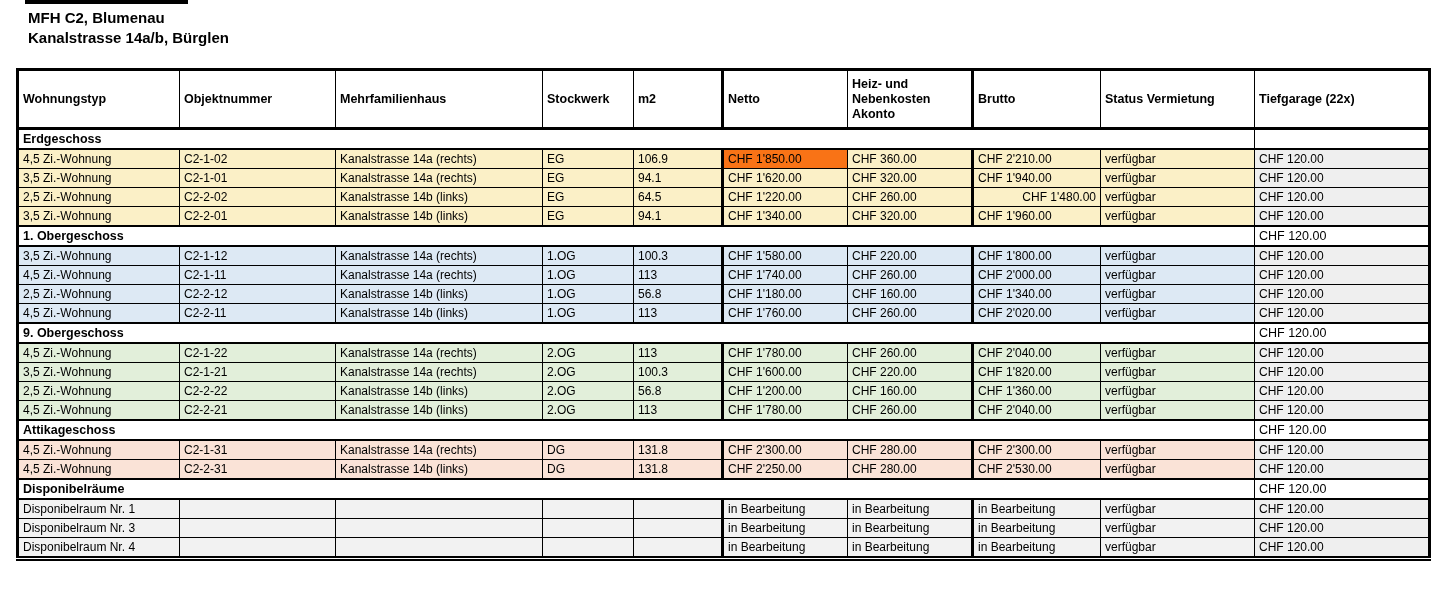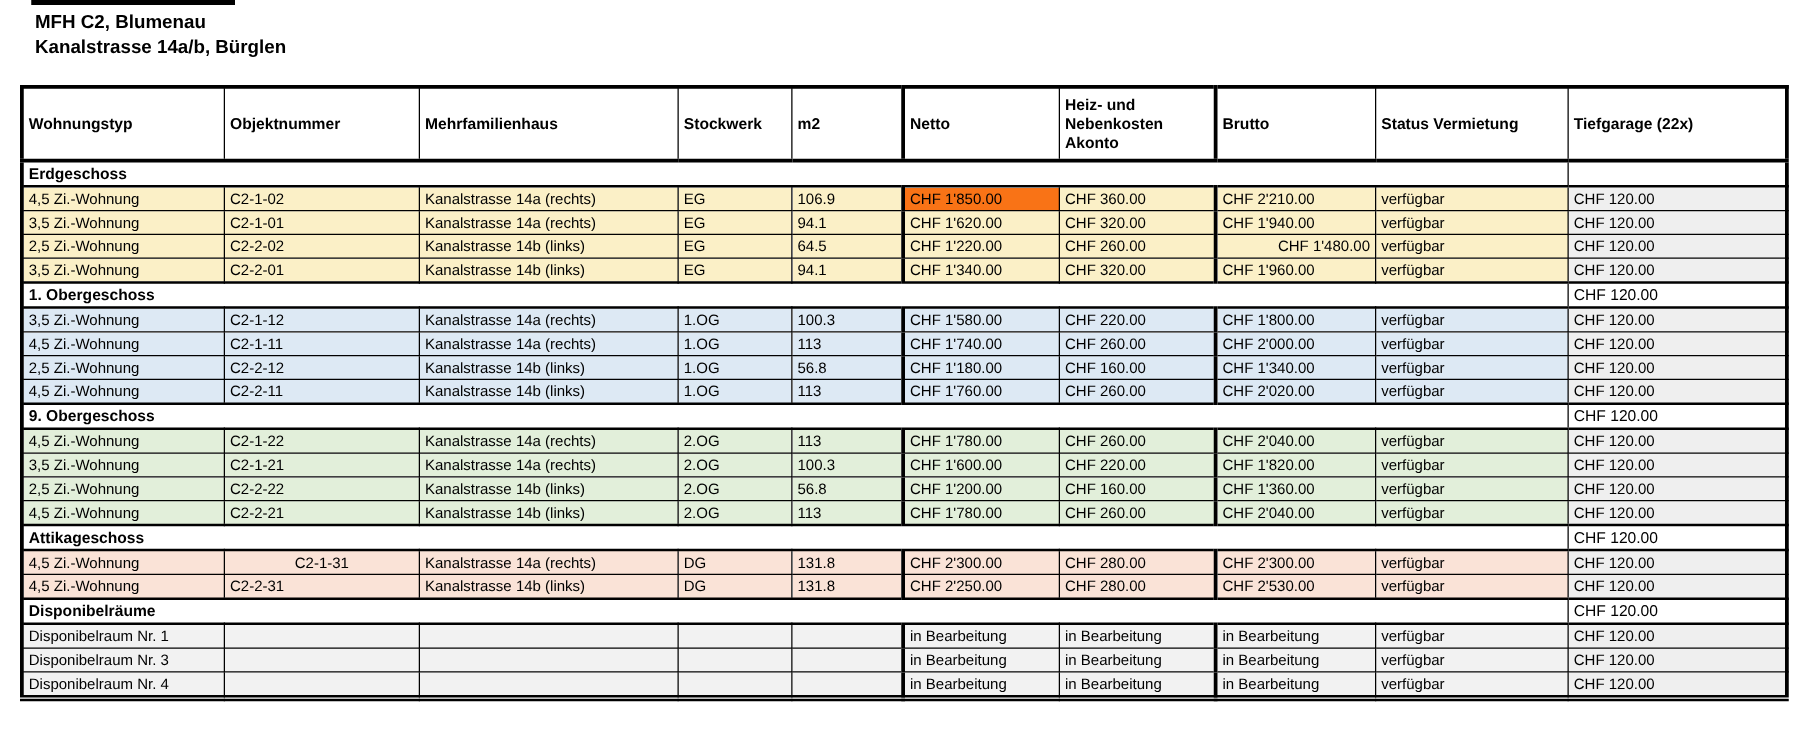--- a/index.html
+++ b/index.html
@@ -226,21 +226,21 @@
         <td class="thick-left" style="background: rgb(226, 239, 218);">CHF 2'040.00</td>
         <td style="background: rgb(226, 239, 218);">verfügbar</td>
         <td class="tg-cell">CHF 120.00</td>
       </tr>
       <tr class="section-row">
         <td colspan="9">Attikageschoss</td>
         <td class="tg-cell" style="font-weight: normal;">CHF 120.00</td>
       </tr>
       <tr>
         <td style="background: rgb(250, 227, 215);">4,5 Zi.-Wohnung</td>
-        <td style="background: rgb(250, 227, 215); text-align: center;">C2-1-31</td>
+        <td style="background: rgb(250, 227, 215);">C2-1-31</td>
         <td style="background: rgb(250, 227, 215);">Kanalstrasse 14a (rechts)</td>
         <td style="background: rgb(250, 227, 215);">DG</td>
         <td style="background: rgb(250, 227, 215);">131.8</td>
         <td class="thick-left" style="background: rgb(250, 227, 215); margin-top: 20px;">CHF 2'300.00</td>
         <td style="background: rgb(250, 227, 215);">CHF 280.00</td>
         <td class="thick-left" style="background: rgb(250, 227, 215);">CHF 2'300.00</td>
         <td style="background: rgb(250, 227, 215);">verfügbar</td>
         <td class="tg-cell">CHF 120.00</td>
       </tr>
       <tr>

